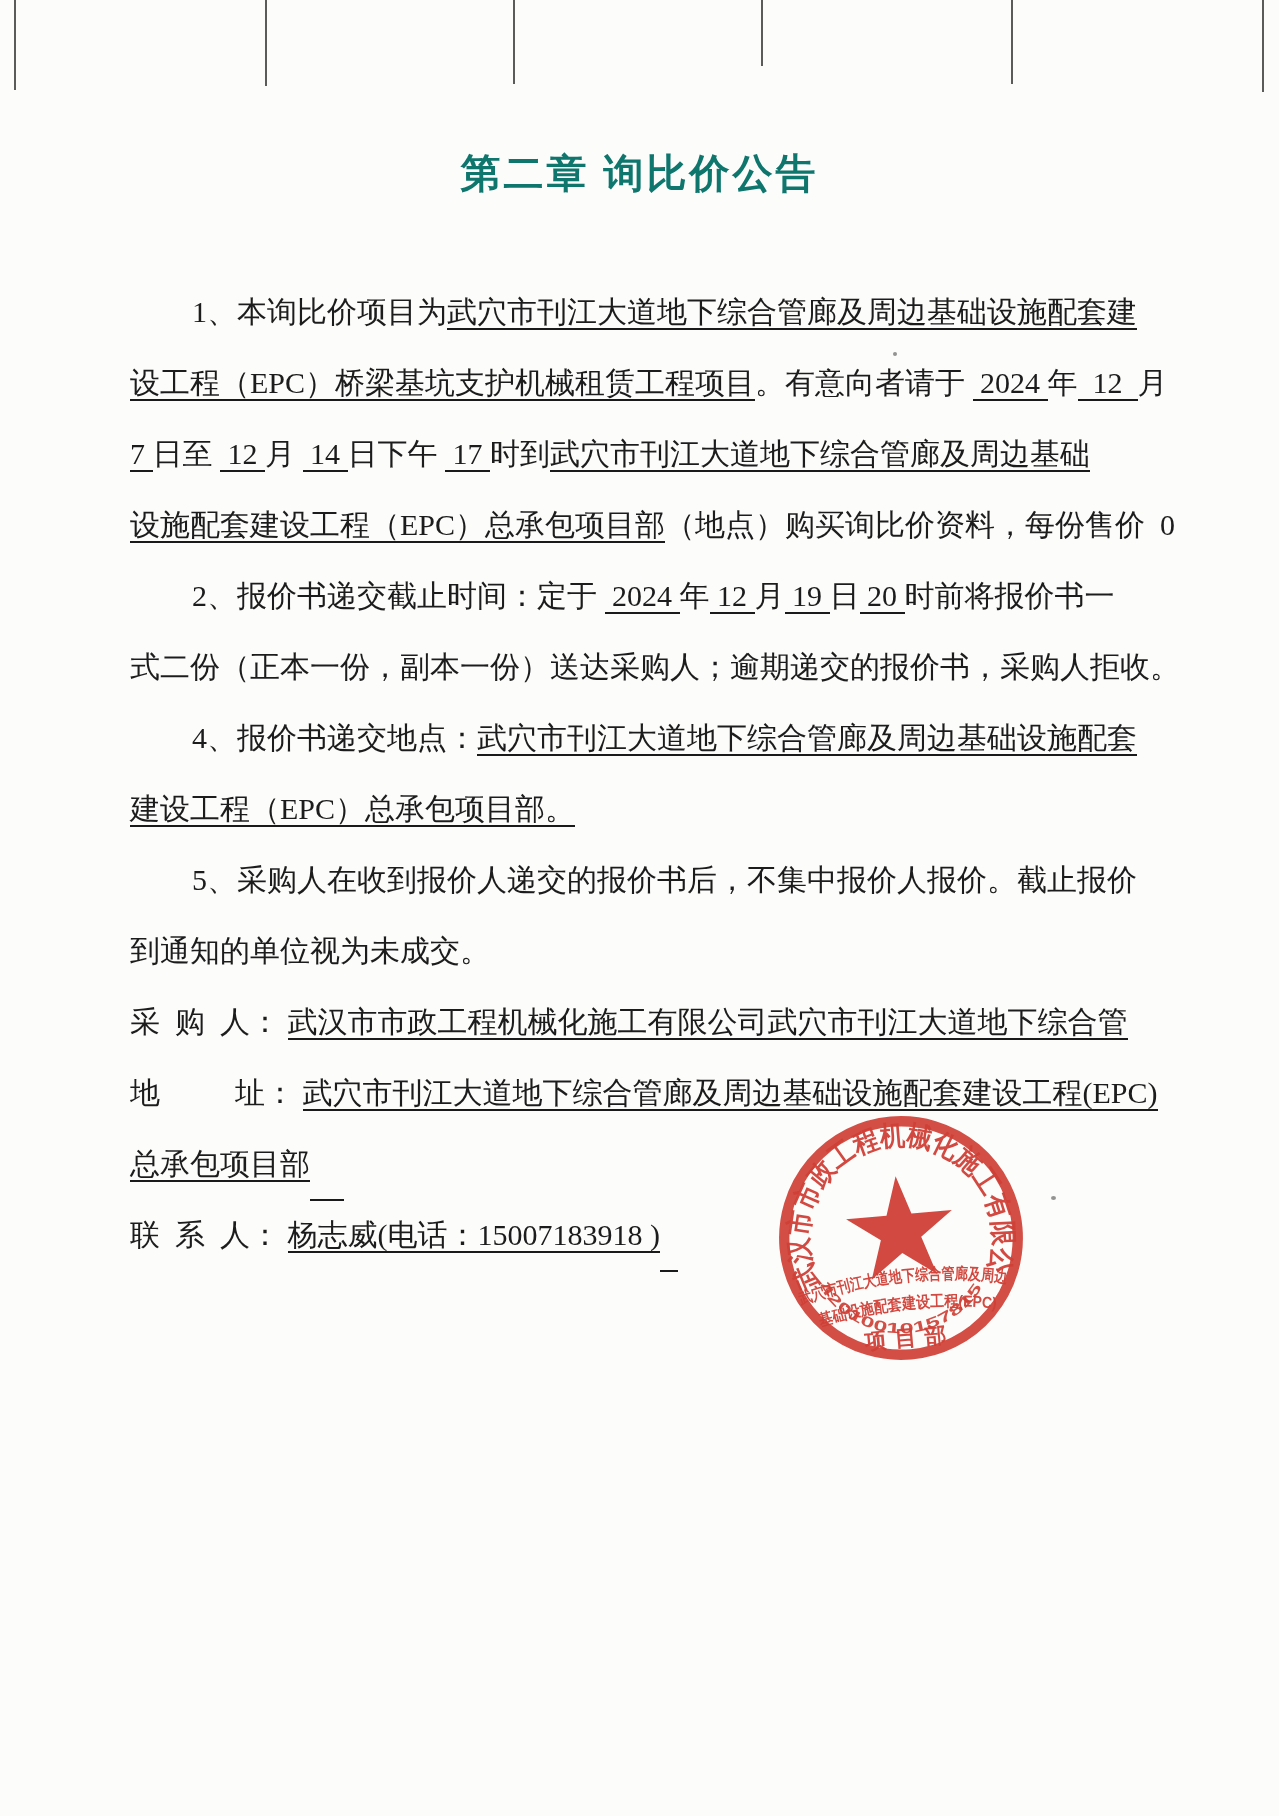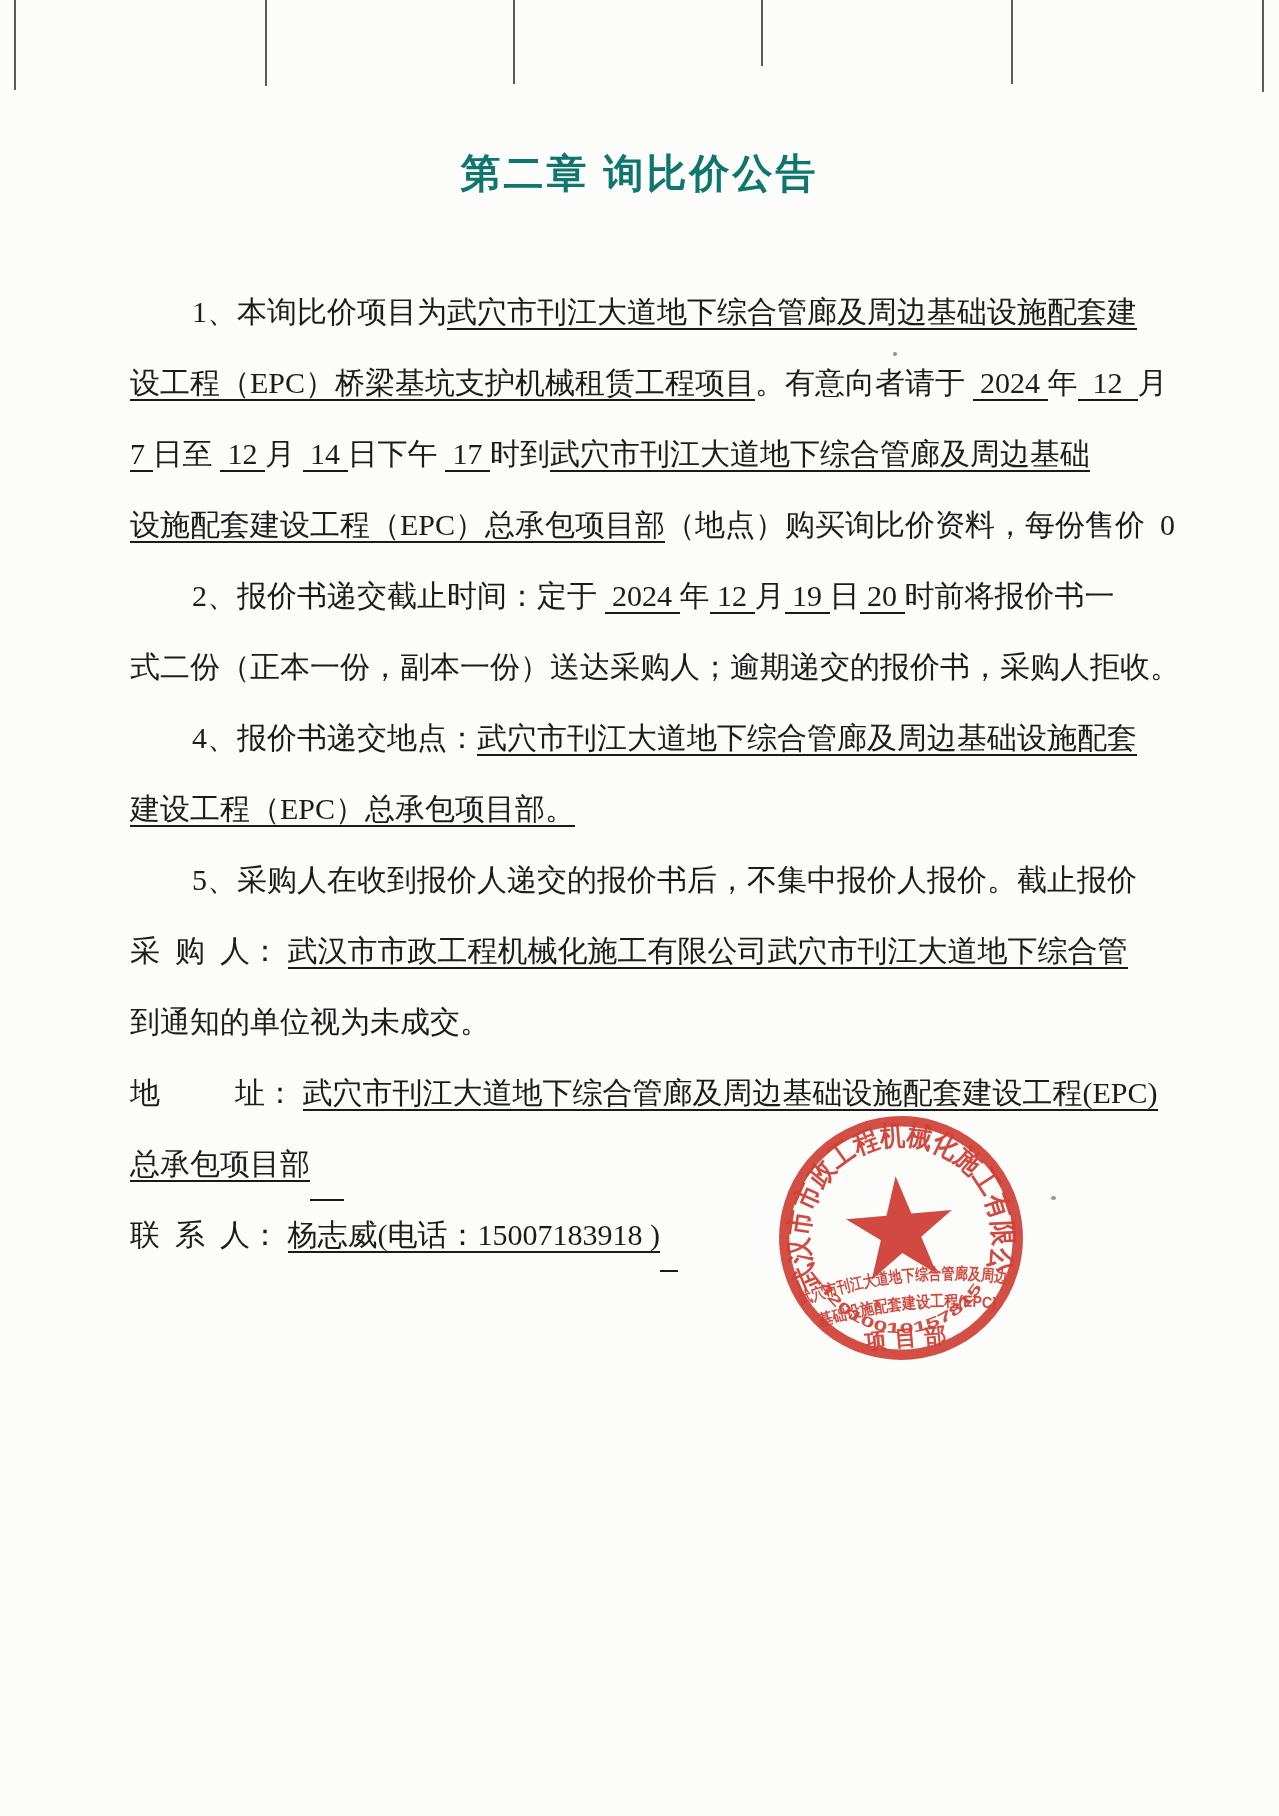--- a/index.html
+++ b/index.html
@@ -63,22 +63,22 @@
   <div id="body-text">
       <div class="line indent"><span class="plain">1、本询比价项目为</span><span class="u">武穴市刊江大道地下综合管廊及周边基础设施配套建</span></div>
       <div class="line"><span class="u">设工程（EPC）桥梁基坑支护机械租赁工程项目</span><span class="plain">。有意向者请于 </span><span class="u"> 2024 </span><span class="plain">年</span><span class="u">  12  </span><span class="plain">月</span></div>
       <div class="line"><span class="u">7 </span><span class="plain">日至 </span><span class="u"> 12 </span><span class="plain">月 </span><span class="u"> 14 </span><span class="plain">日下午 </span><span class="u"> 17 </span><span class="plain">时到</span><span class="u">武穴市刊江大道地下综合管廊及周边基础</span></div>
       <div class="line"><span class="u">设施配套建设工程（EPC）总承包项目部</span><span class="plain">（地点）购买询比价资料，每份售价  0</span></div>
       <div class="line indent"><span class="plain">2、报价书递交截止时间：定于 </span><span class="u"> 2024 </span><span class="plain">年</span><span class="u"> 12 </span><span class="plain">月</span><span class="u"> 19 </span><span class="plain">日</span><span class="u"> 20 </span><span class="plain">时前将报价书一</span></div>
       <div class="line"><span class="plain">式二份（正本一份，副本一份）送达采购人；逾期递交的报价书，采购人拒收。</span></div>
       <div class="line indent"><span class="plain">4、报价书递交地点：</span><span class="u">武穴市刊江大道地下综合管廊及周边基础设施配套</span></div>
       <div class="line"><span class="u">建设工程（EPC）总承包项目部。</span></div>
       <div class="line indent"><span class="plain">5、采购人在收到报价人递交的报价书后，不集中报价人报价。截止报价</span></div>
+      <div class="line"><span class="plain">到通知的单位视为未成交。</span></div>
       <div class="line"><span class="plain">采  购  人： </span><span class="u">武汉市市政工程机械化施工有限公司武穴市刊江大道地下综合管</span></div>
-      <div class="line"><span class="plain">到通知的单位视为未成交。</span></div>
       <div class="line"><span class="plain">地</span><span class="plain">　　  址： </span><span class="u">武穴市刊江大道地下综合管廊及周边基础设施配套建设工程(EPC)</span></div>
       <div class="line"><span class="u">总承包项目部</span><span class="u blank" style="width: 34px;">&nbsp;</span></div>
       <div class="line"><span class="plain">联  系  人： </span><span class="u">杨志威(电话：15007183918 )</span><span class="u blank" style="width: 18px;">&nbsp;</span></div>
     </div>
 
   <svg id="stamp" viewBox="0 0 240 240">
     <defs>
       <path id="arcCompany" d="M 38.5 158 A 90 90 0 1 1 201.5 158" fill="none"></path>
       <path id="arcLine1" d="M 18 176 Q 120 150 218 172" fill="none"></path>
       <path id="arcLine2" d="M 35 198 Q 120 180 205 196" fill="none"></path>

